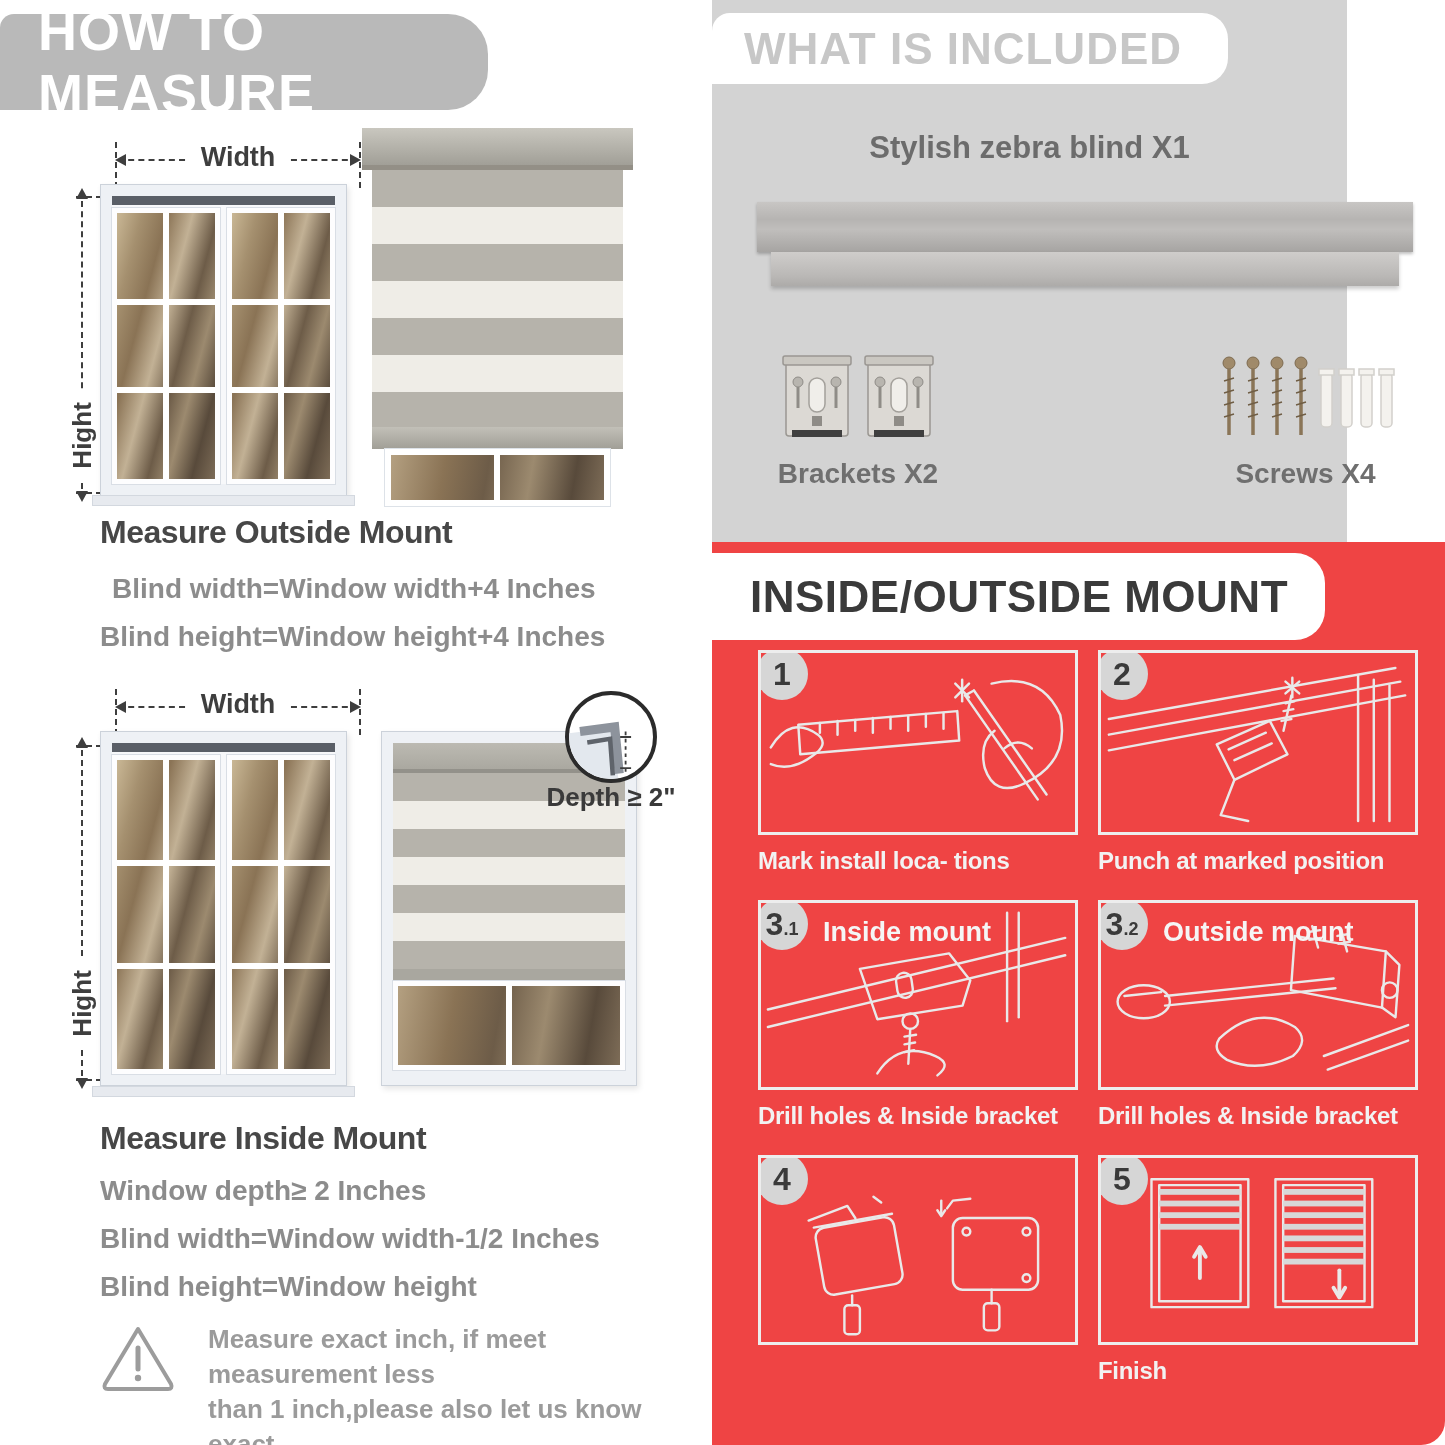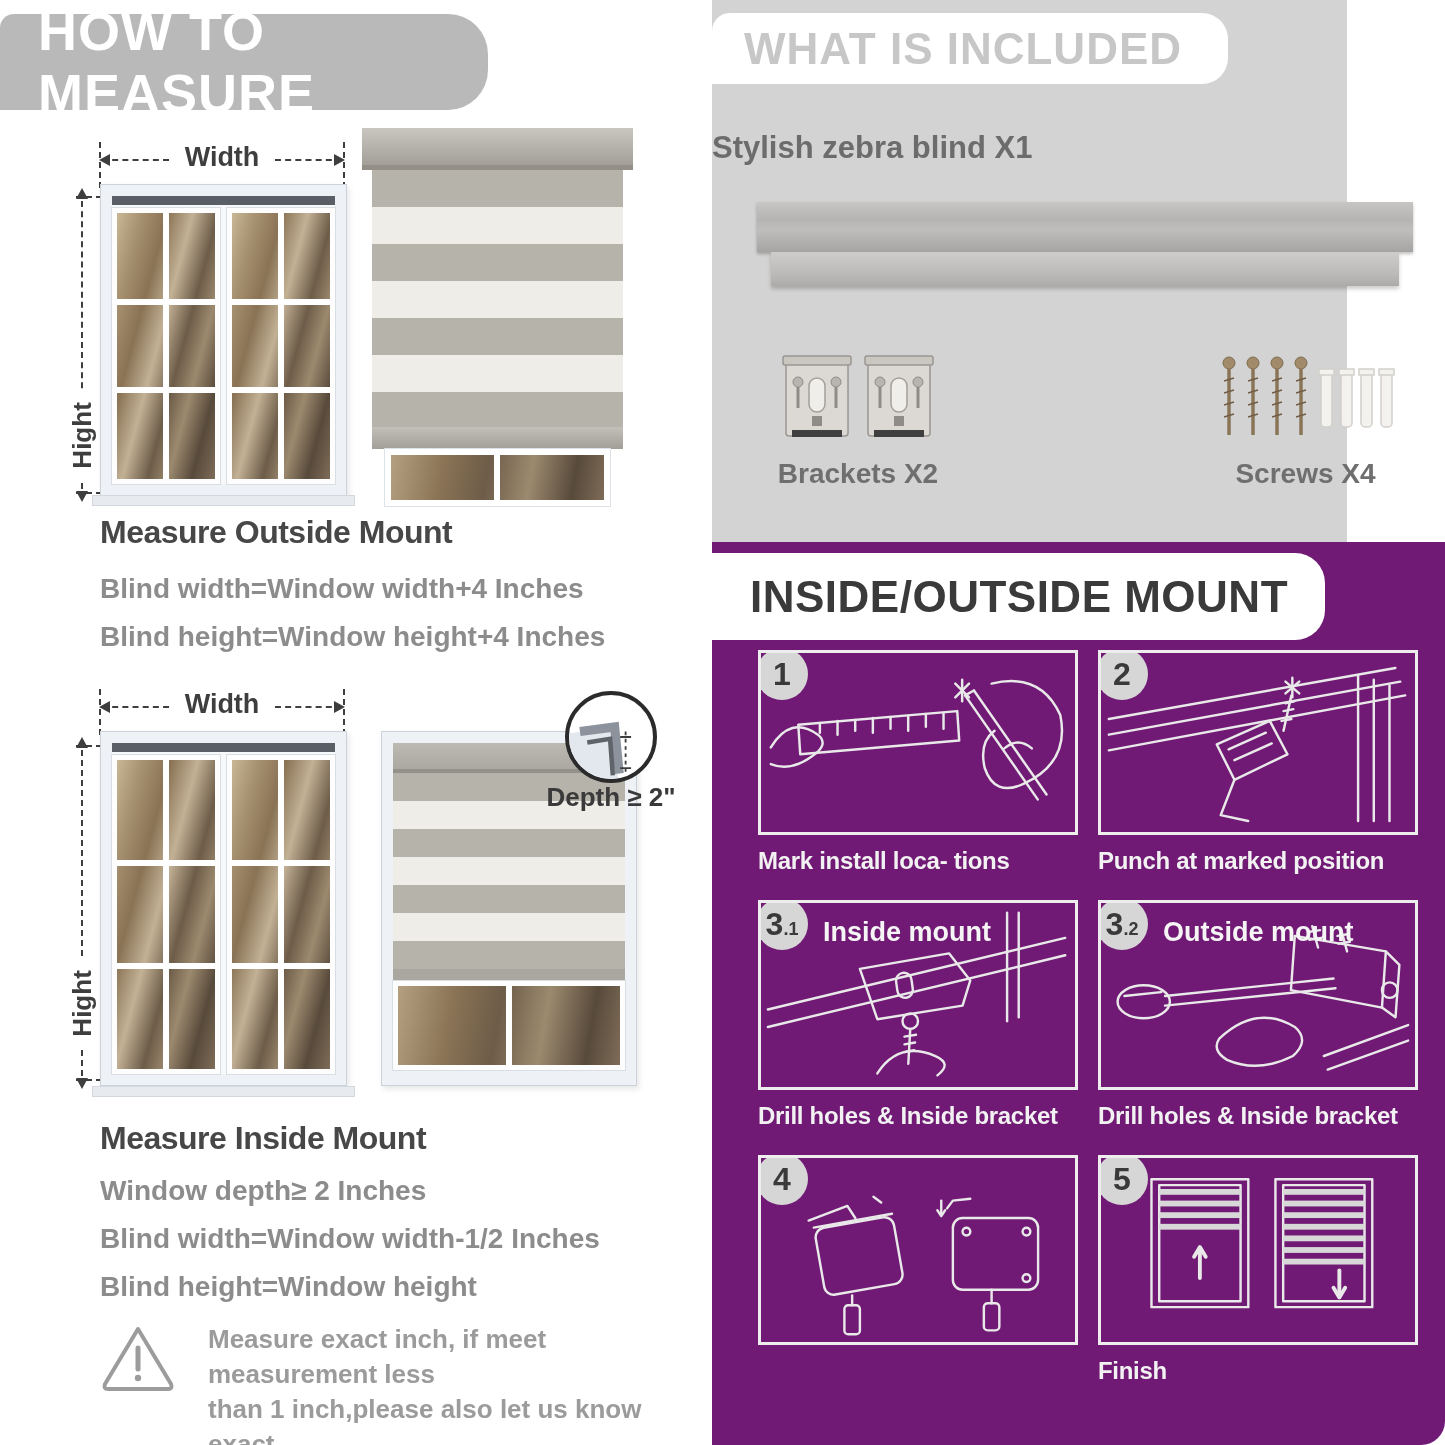--- a/index.html
+++ b/index.html
@@ -6,21 +6,21 @@
   *{box-sizing:border-box;}
   .canvas{position:relative;width:1445px;height:1445px;background:#ffffff;overflow:hidden;
           font-family:"Liberation Sans",sans-serif;border-radius:24px;}
 
   
   .htm-bar{position:absolute;left:0;top:14px;width:488px;height:96px;background:#b9b9b9;
            border-radius:14px 40px 40px 0;display:flex;align-items:center;padding-left:38px;}
   .htm-bar span{color:#ffffff;font-weight:bold;font-size:54px;letter-spacing:1px;}
 
   
-  .measure-h{position:absolute;height:20px;}
+  .measure-h{position:absolute;height:20px;margin-left:16px;}
   .mh-line{position:absolute;left:3px;right:3px;top:9px;border-top:2px dashed #3e3e3e;}
   .mh-al{position:absolute;left:0;top:4px;width:0;height:0;border-top:6px solid transparent;
          border-bottom:6px solid transparent;border-right:11px solid #3e3e3e;}
   .mh-ar{position:absolute;right:0;top:4px;width:0;height:0;border-top:6px solid transparent;
          border-bottom:6px solid transparent;border-left:11px solid #3e3e3e;}
   .mh-tl{position:absolute;left:0;top:-8px;height:46px;border-left:2px dashed #3e3e3e;}
   .mh-tr{position:absolute;right:0;top:-8px;height:46px;border-left:2px dashed #3e3e3e;}
   .mh-label{position:absolute;left:50%;transform:translateX(-50%);top:-8px;background:#ffffff;
             padding:0 12px;font-weight:bold;font-size:27px;color:#3e3e3e;}
   .measure-v{position:absolute;width:20px;}
@@ -77,34 +77,34 @@
 
   .warning{position:absolute;left:100px;top:1322px;display:flex;align-items:flex-start;}
   .warning-text{margin-left:32px;width:470px;font-size:26px;line-height:35px;color:#9b9b9b;
                 font-weight:bold;white-space:pre-line;}
 
   
   .included-panel{position:absolute;left:712px;top:0;width:635px;height:542px;background:#d3d3d3;}
   .wii-bar{position:absolute;left:0;top:13px;width:516px;height:71px;background:#ffffff;
            border-radius:18px 26px 26px 0;display:flex;align-items:center;padding-left:32px;}
   .wii-bar span{color:#c7c7c7;font-weight:bold;font-size:44px;letter-spacing:1px;}
-  .product-label{position:absolute;left:0;top:130px;width:100%;
+  .product-label{position:absolute;left:0;top:130px;width:100%;text-align:center;
                  font-weight:bold;font-size:31px;color:#6c6c6c;}
   .headrail-main{position:absolute;left:45px;top:202px;width:656px;height:50px;
     background:linear-gradient(180deg,#c8c6c4 0%,#b6b4b2 35%,#c0bebc 55%,#a6a4a2 100%);
     box-shadow:0 2px 3px rgba(0,0,0,0.25);}
   .headrail-lip{position:absolute;left:59px;top:252px;width:628px;height:34px;
     background:linear-gradient(180deg,#cfcdcb 0%,#bab8b6 70%,#adaba9 100%);
     box-shadow:0 3px 4px rgba(0,0,0,0.20);}
   .pack-item{position:absolute;top:338px;text-align:center;}
   .icon-zone{height:118px;display:flex;align-items:center;justify-content:center;gap:12px;}
   .pack-label{margin-top:2px;font-weight:bold;font-size:28px;color:#6f6f6f;}
 
   
-  .mount-panel{position:absolute;left:712px;top:542px;width:733px;height:903px;background:#701a75;}
+  .mount-panel{position:absolute;left:712px;top:542px;width:733px;height:903px;background:#ef4444;}
   .iom-bar{position:absolute;left:0;top:11px;width:613px;height:87px;background:#ffffff;
            border-radius:0 30px 30px 0;display:flex;align-items:center;padding-left:38px;}
   .iom-bar span{color:#3a3a3a;font-weight:bold;font-size:44px;letter-spacing:0.5px;}
   .step{position:absolute;width:320px;}
   .step-panel{position:relative;border:3px solid #ededed;overflow:hidden;}
   .h185{height:185px;} .h190{height:190px;}
   .step-badge{position:absolute;left:-5px;top:-5px;width:52px;height:52px;border-radius:50%;
               background:#d6d6d6;color:#3a3a3a;display:flex;align-items:center;justify-content:center;
               font-weight:bold;font-size:32px;z-index:2;}
   .badge-sub{font-size:18px;margin-top:10px;}
@@ -158,21 +158,21 @@
     <div class="blind-out" style="left:362px;top:128px;width:271px;">
       <div class="bo-cassette"></div>
       <div class="bo-shade"></div>
       <div class="bo-rail"></div>
       <div class="bo-window">
           <div class="photo2"></div>
         </div>
     </div>
 
     <div class="sec-title" style="left:100px;top:514px;">Measure Outside Mount</div>
-    <div class="sec-line" style="left:100px;top:573px;">Blind width=Window width+4 Inches</div>
+    <div class="sec-line" style="left:112px;top:573px;">Blind width=Window width+4 Inches</div>
     <div class="sec-line" style="left:100px;top:621px;">Blind height=Window height+4 Inches</div>
 
     <div class="measure-h" style="left:99px;top:697px;width:246px;">
       <span class="mh-tl"></span>
       <span class="mh-tr"></span>
       <span class="mh-line"></span>
       <span class="mh-al"></span>
       <span class="mh-ar"></span>
       <span class="mh-label">Width</span>
     </div>

